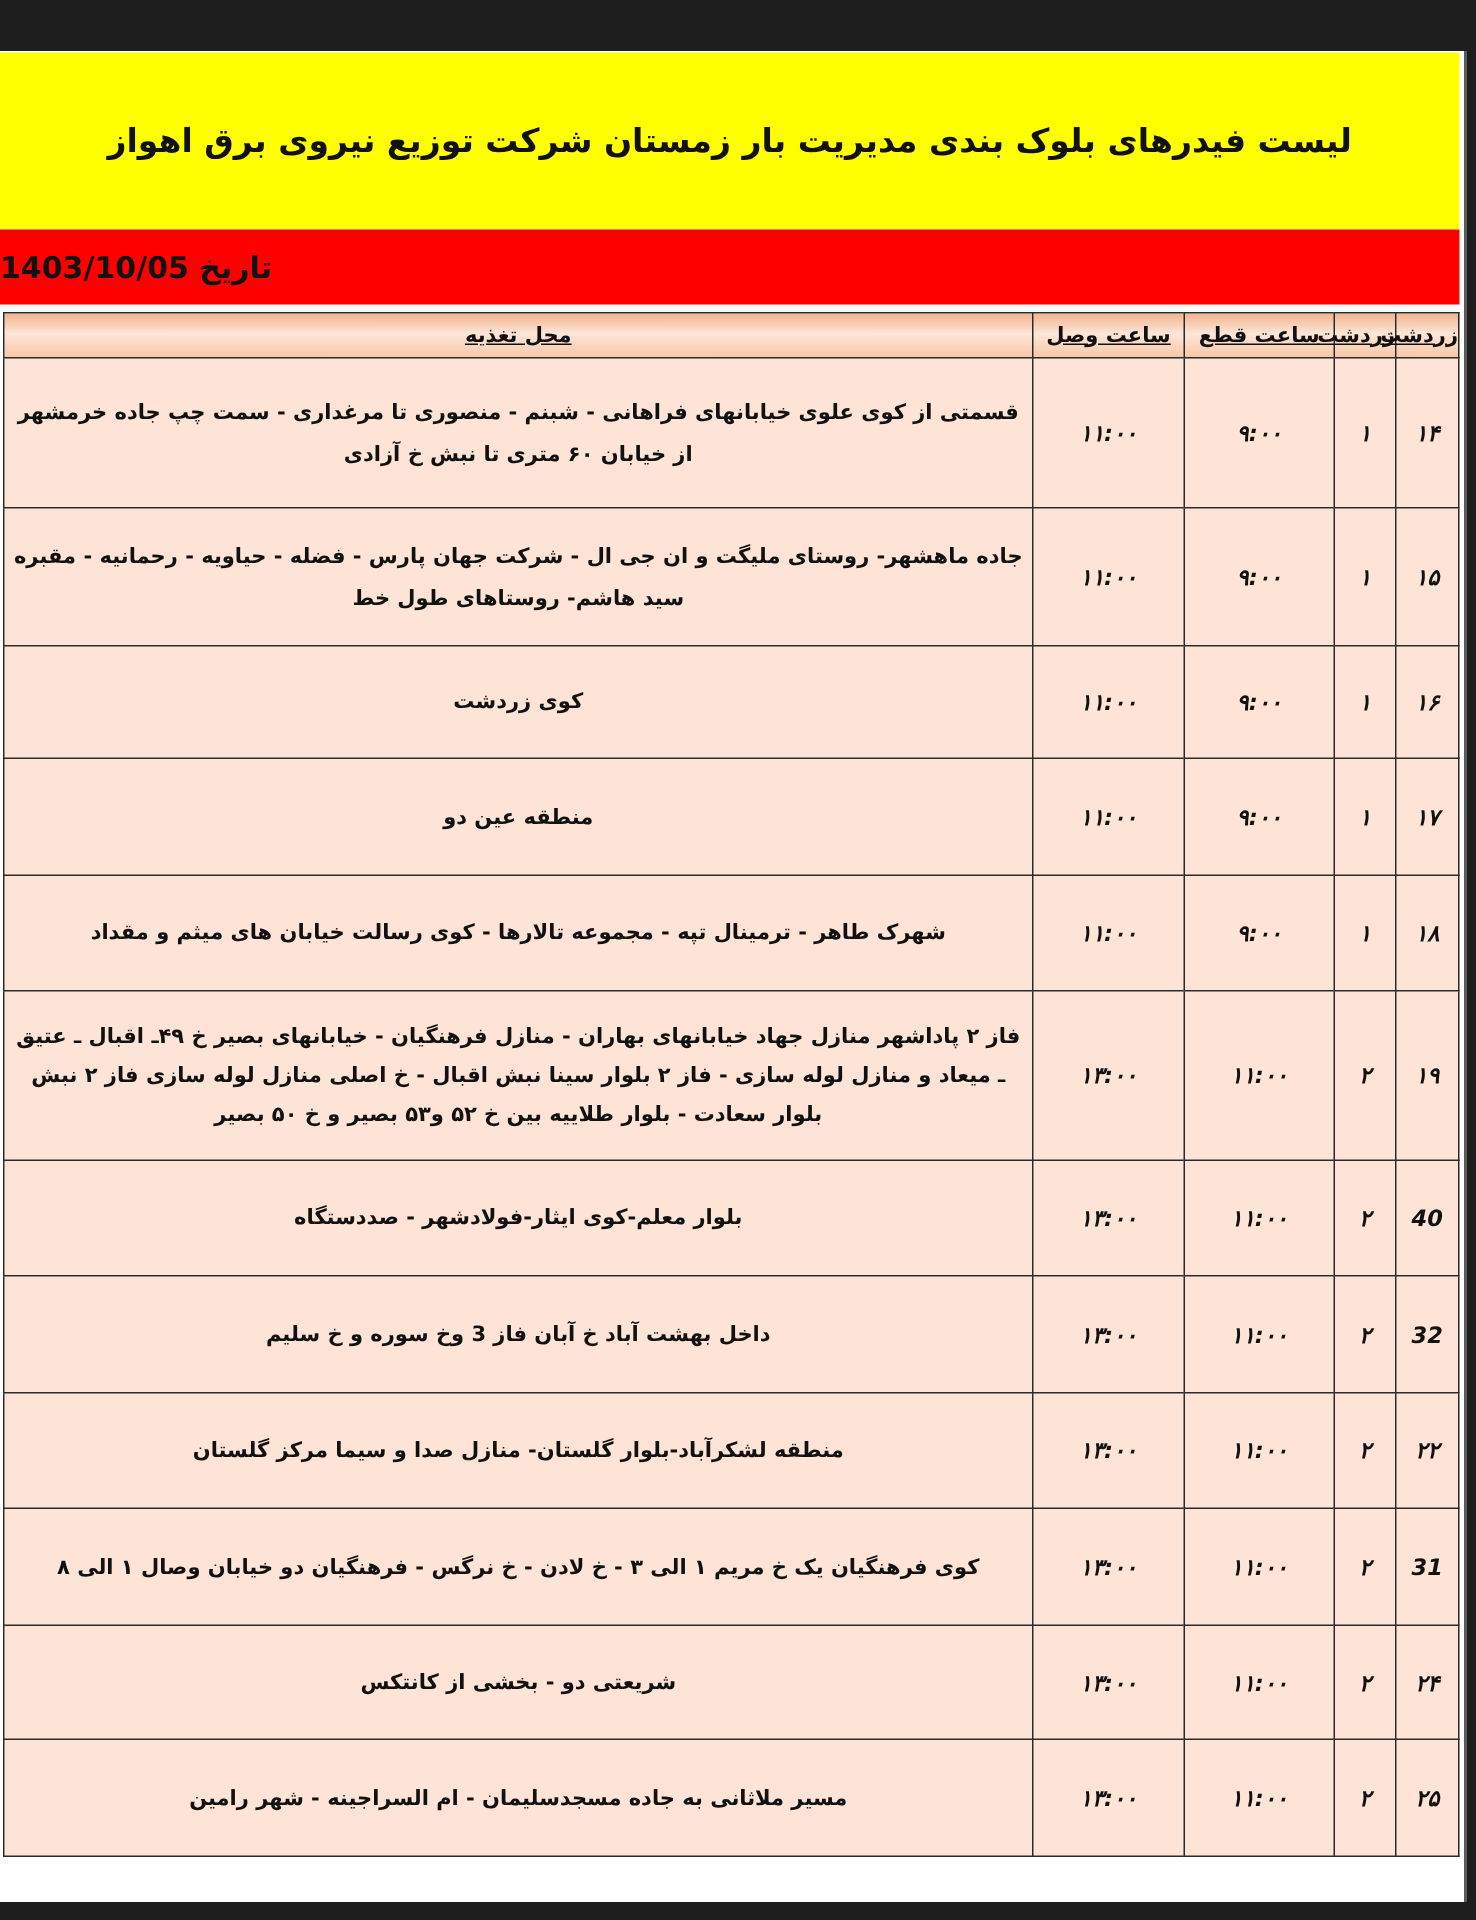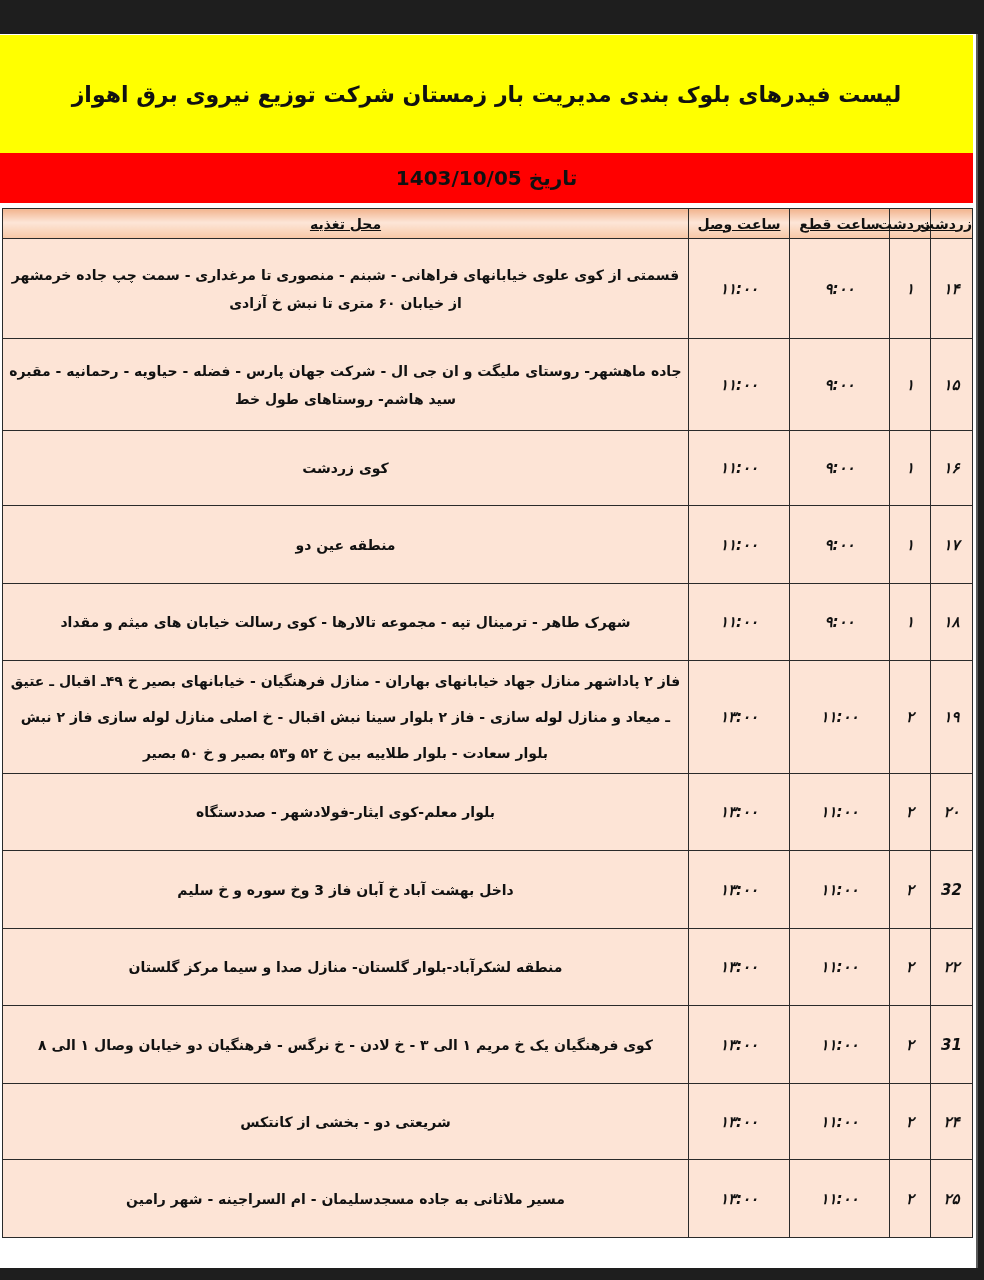--- a/index.html
+++ b/index.html
@@ -11,21 +11,21 @@
     position:absolute; left:0; top:34px; width:976px; height:1234px; background:#ffffff;
     border-right:2px solid #5a5a5a;
   }
   .title-band {
     position:absolute; left:0; top:1px; width:973px; height:118px; background:#ffff00;
     display:flex; align-items:center; justify-content:center;
   }
   .title-band span { font-size:22px; font-weight:bold; color:#111; direction:rtl; }
   .date-band {
     position:absolute; left:0; top:119px; width:973px; height:50px; background:#ff0000;
-    display:flex; align-items:center; justify-content:center;
+    display:flex; align-items:center; justify-content:flex-start;
   }
   .date-band span { font-size:20px; font-weight:bold; color:#111; direction:rtl; }
   table {
     position:absolute; left:2px; top:174px; width:970px; border-collapse:collapse;
     direction:rtl; table-layout:fixed;
   }
   th {
     height:29px; font-size:14px; font-weight:bold; color:#111;
     background:linear-gradient(to bottom,#f2b590 0%,#fde6d8 45%,#f7c7a6 100%);
     border:1.5px solid #2a2a2a; padding:0;text-decoration:underline;
@@ -99,24 +99,24 @@
         <td class="num">۱</td>
         <td class="num">۹:۰۰</td>
         <td class="num">۱۱:۰۰</td>
         <td class="loc">شهرک طاهر - ترمینال تپه - مجموعه تالارها - کوی رسالت خیابان های میثم و مقداد</td>
       </tr>
       <tr style="height:113px">
         <td class="num">۱۹</td>
         <td class="num">۲</td>
         <td class="num">۱۱:۰۰</td>
         <td class="num">۱۳:۰۰</td>
-        <td class="loc" style="line-height:36px">فاز ۲ پاداشهر منازل جهاد خیابانهای بهاران - منازل فرهنگیان - خیابانهای بصیر خ ۴۹ـ اقبال ـ عتیق ـ میعاد و منازل لوله سازی - فاز ۲ بلوار سینا نبش اقبال - خ اصلی منازل لوله سازی فاز ۲ نبش بلوار سعادت - بلوار طلاییه بین خ ۵۲ و۵۳ بصیر و خ ۵۰ بصیر</td>
+        <td class="loc" style="line-height:26px">فاز ۲ پاداشهر منازل جهاد خیابانهای بهاران - منازل فرهنگیان - خیابانهای بصیر خ ۴۹ـ اقبال ـ عتیق ـ میعاد و منازل لوله سازی - فاز ۲ بلوار سینا نبش اقبال - خ اصلی منازل لوله سازی فاز ۲ نبش بلوار سعادت - بلوار طلاییه بین خ ۵۲ و۵۳ بصیر و خ ۵۰ بصیر</td>
       </tr>
       <tr style="height:77px">
-        <td class="num">۲۰</td>
+        <td class="num">40</td>
         <td class="num">۲</td>
         <td class="num">۱۱:۰۰</td>
         <td class="num">۱۳:۰۰</td>
         <td class="loc">بلوار معلم-کوی ایثار-فولادشهر - صددستگاه</td>
       </tr>
       <tr style="height:78px">
         <td class="num">32</td>
         <td class="num">۲</td>
         <td class="num">۱۱:۰۰</td>
         <td class="num">۱۳:۰۰</td>

